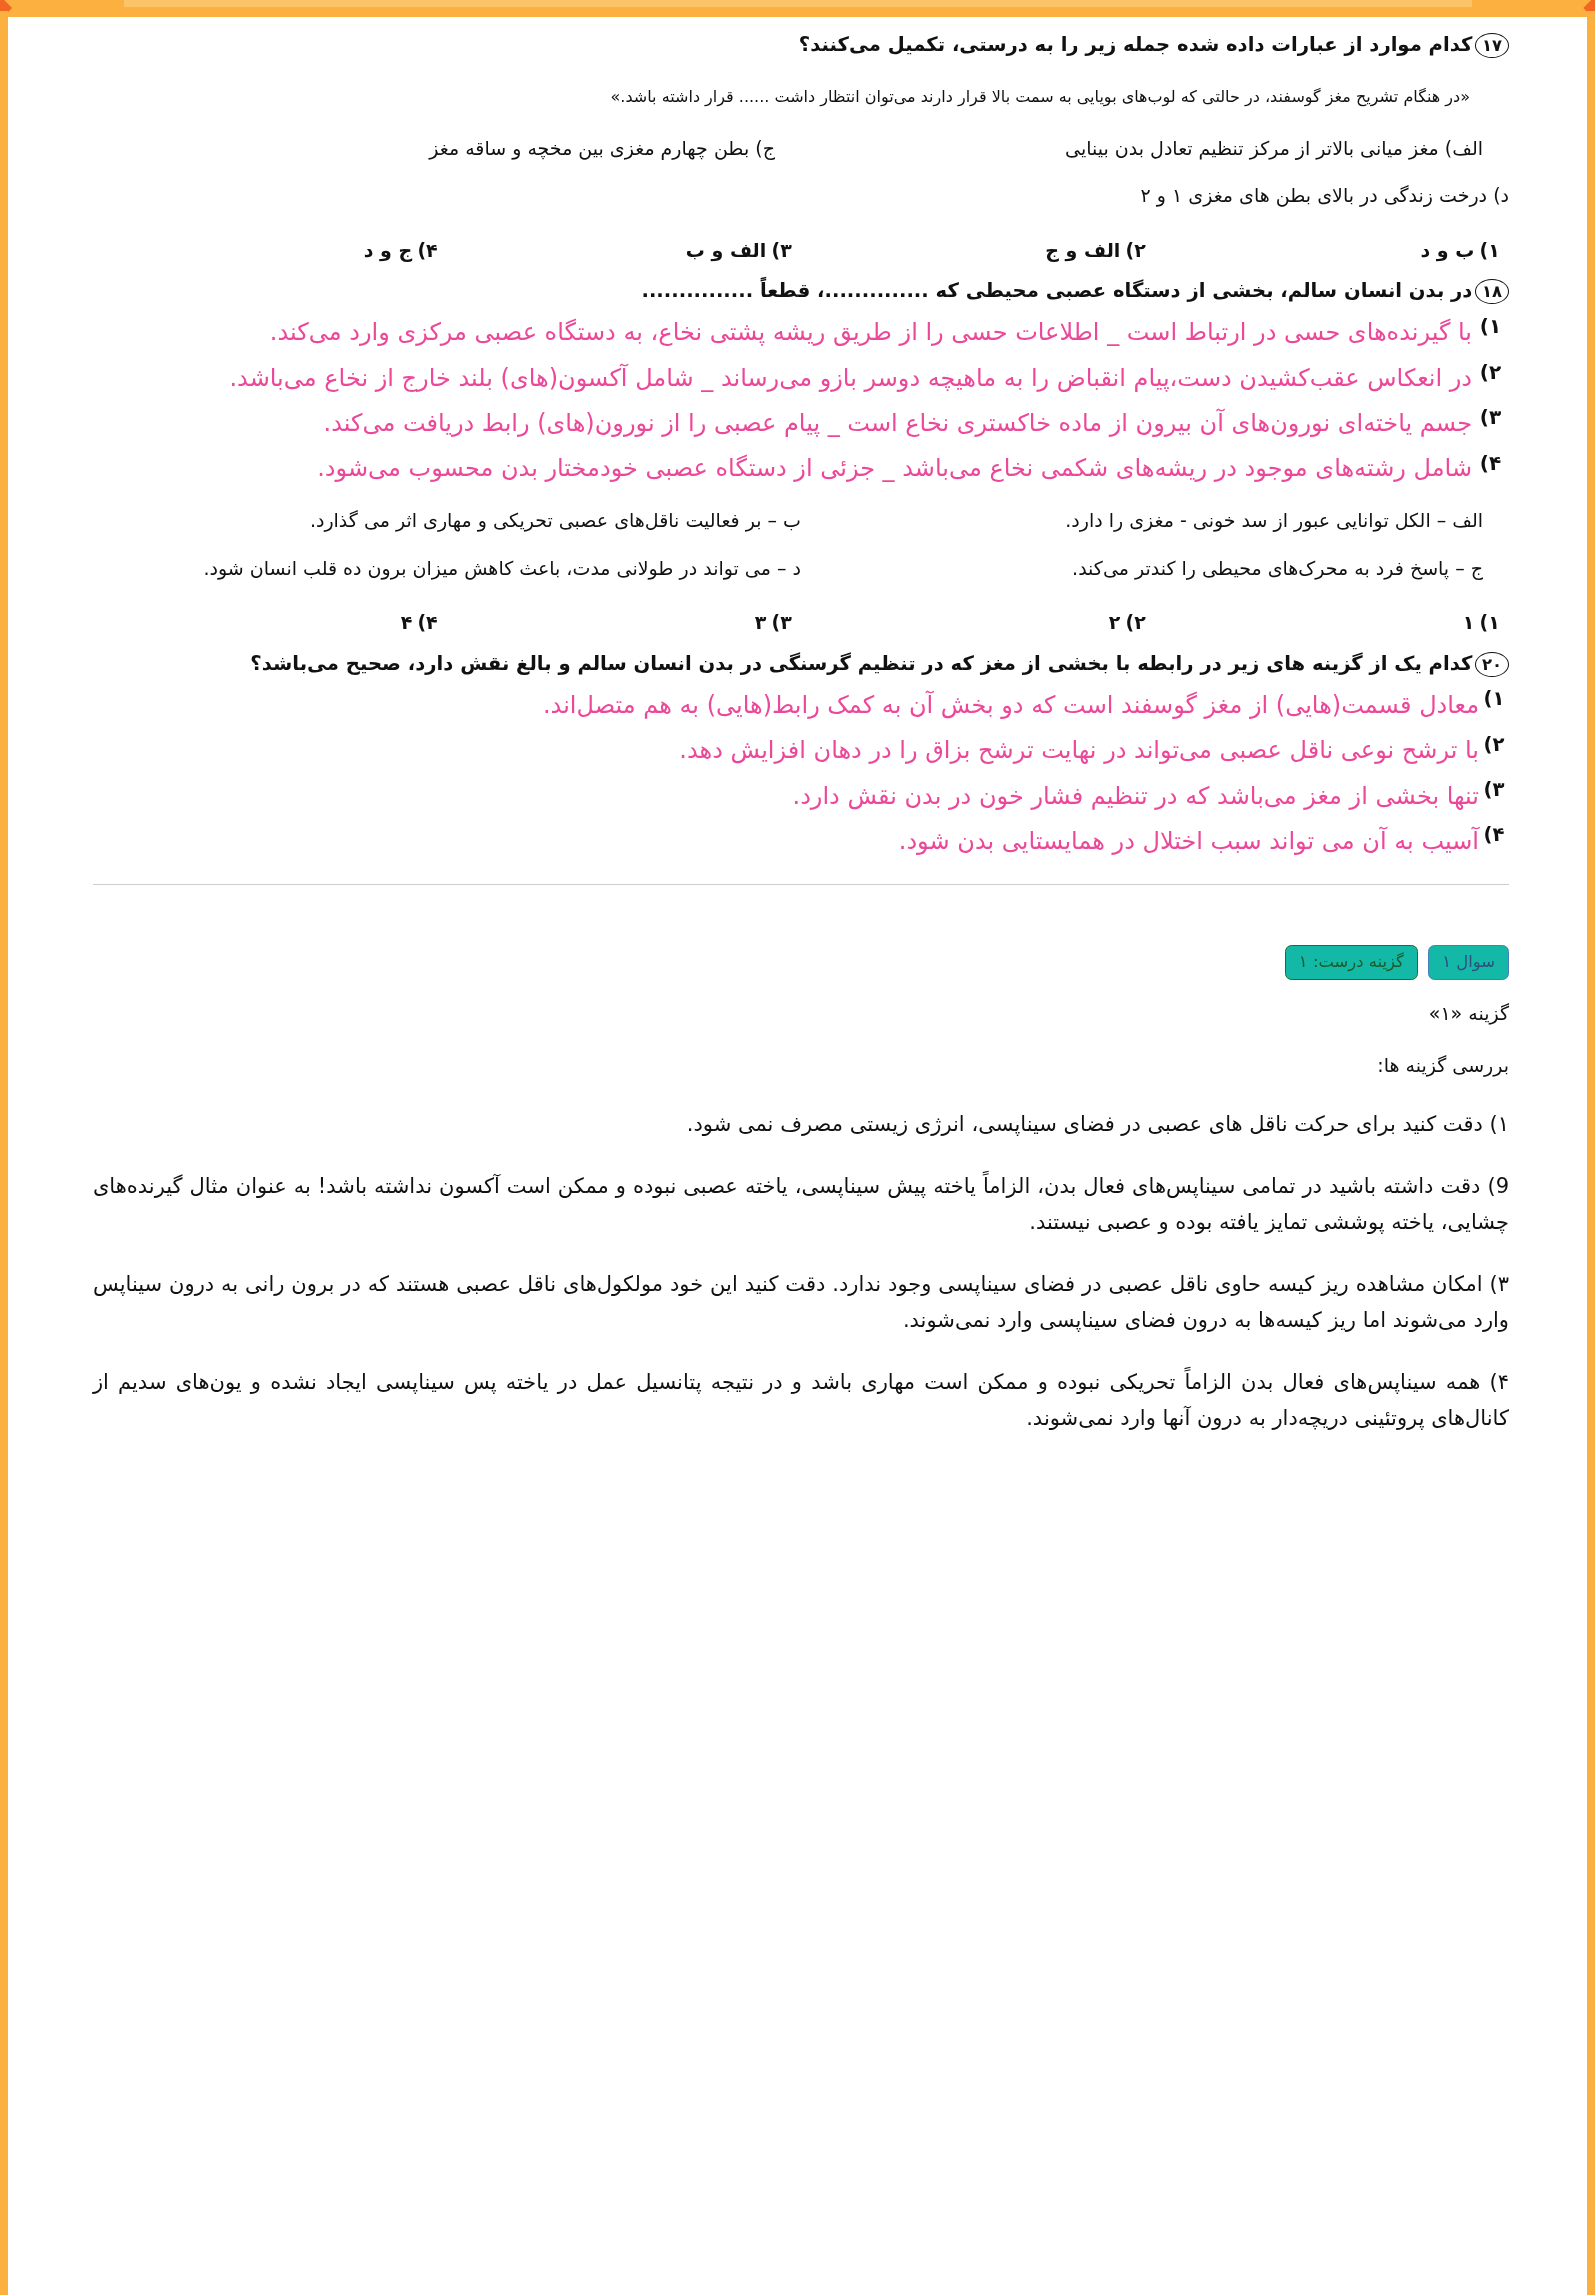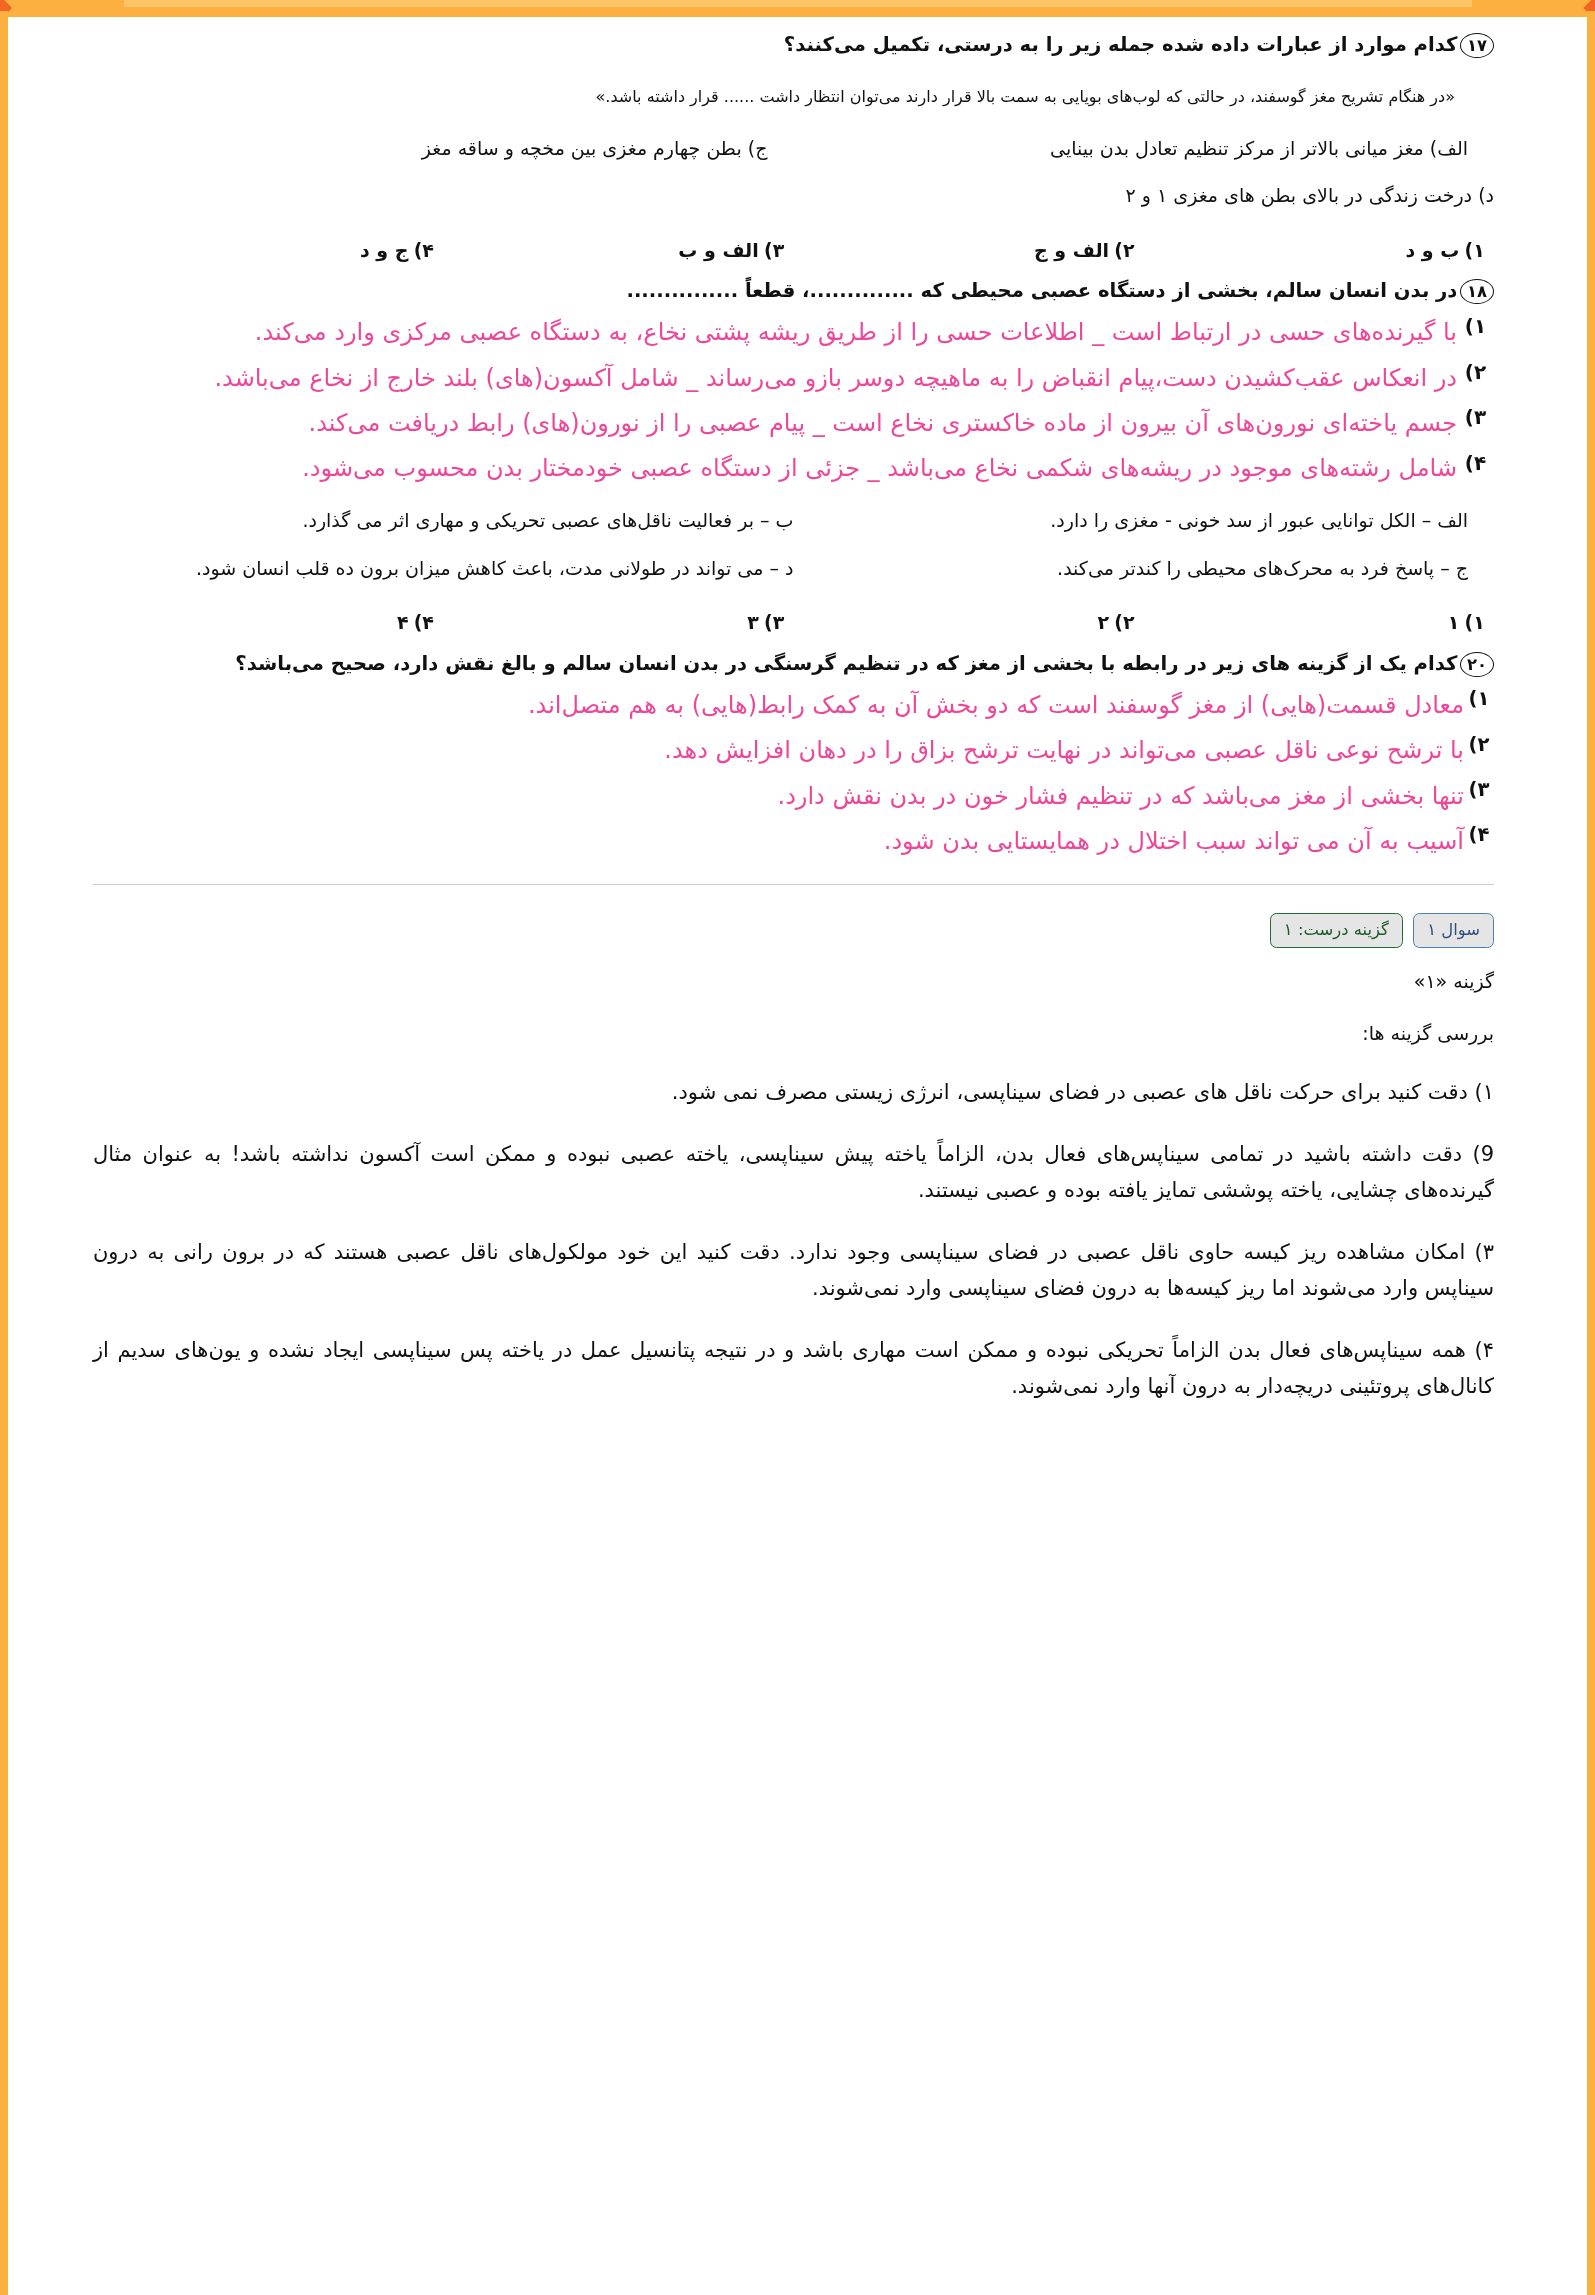--- a/index.html
+++ b/index.html
@@ -56,21 +56,21 @@
     width: 7.9px;
     height: 2285px;
     background: #fbb040;
   }
   .rail-left { left: 0px; }
   .rail-right { left: 1587px; }
 
   .content {
     position: absolute;
     top: 17px;
-    right: 16px;
+    right: 1px;
     left: 7.9px;
     padding: 11.8px 85px 0 85px;
     box-sizing: border-box;
   }
 
   
   .question {
     margin-bottom: 2.6px;
   }
   .q-stem {
@@ -176,22 +176,23 @@
     justify-content: flex-start;
     align-items: center;
     gap: 10.5px;
     margin-bottom: 22px;
   }
   .badge {
     border-radius: 6.5px;
     padding: 5.9px 13px 7.2px 13px;
     font-size: 16.4px;
     line-height: 1.2;
-    background: #e5e5e5;
-    box-sizing: border-box;
+    background: #14b8a6;
+    box-sizing: border-box;
+    margin-top: 32px;
   }
   .badge-question {
     border: 1.6px solid #4a7ebb;
     color: #2f4f7f;
   }
   .badge-correct {
     border: 1.6px solid #1f6b33;
     color: #1b5c2b;
   }
   .answer-heading {

